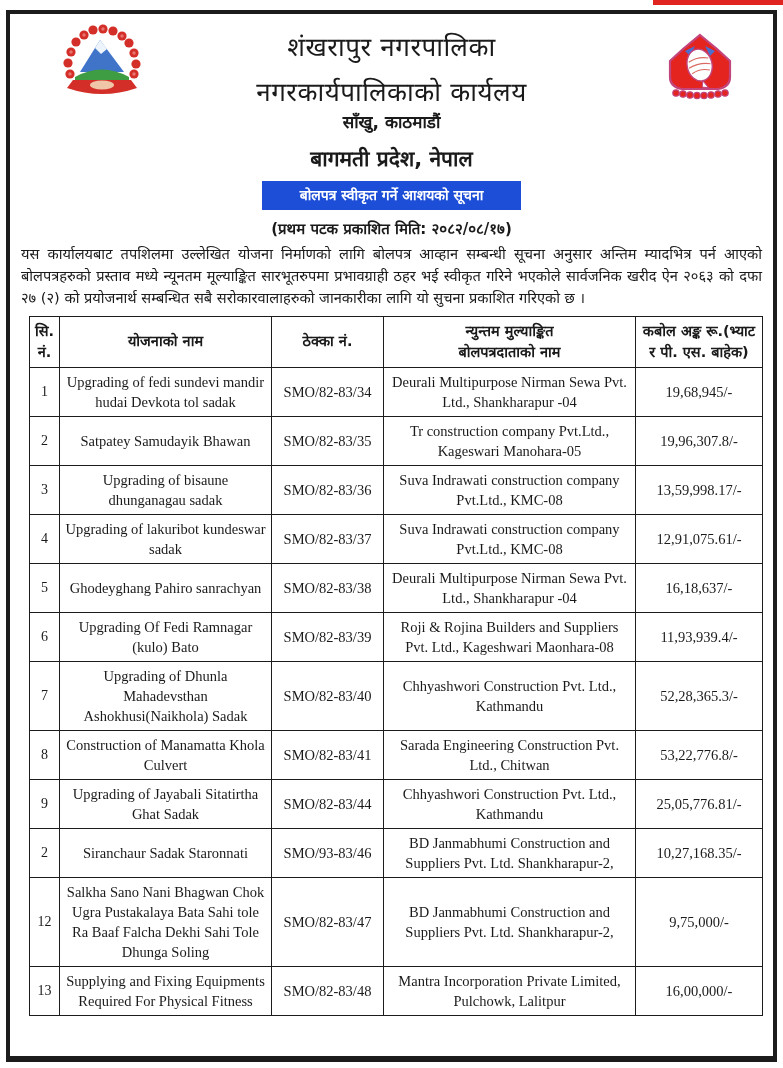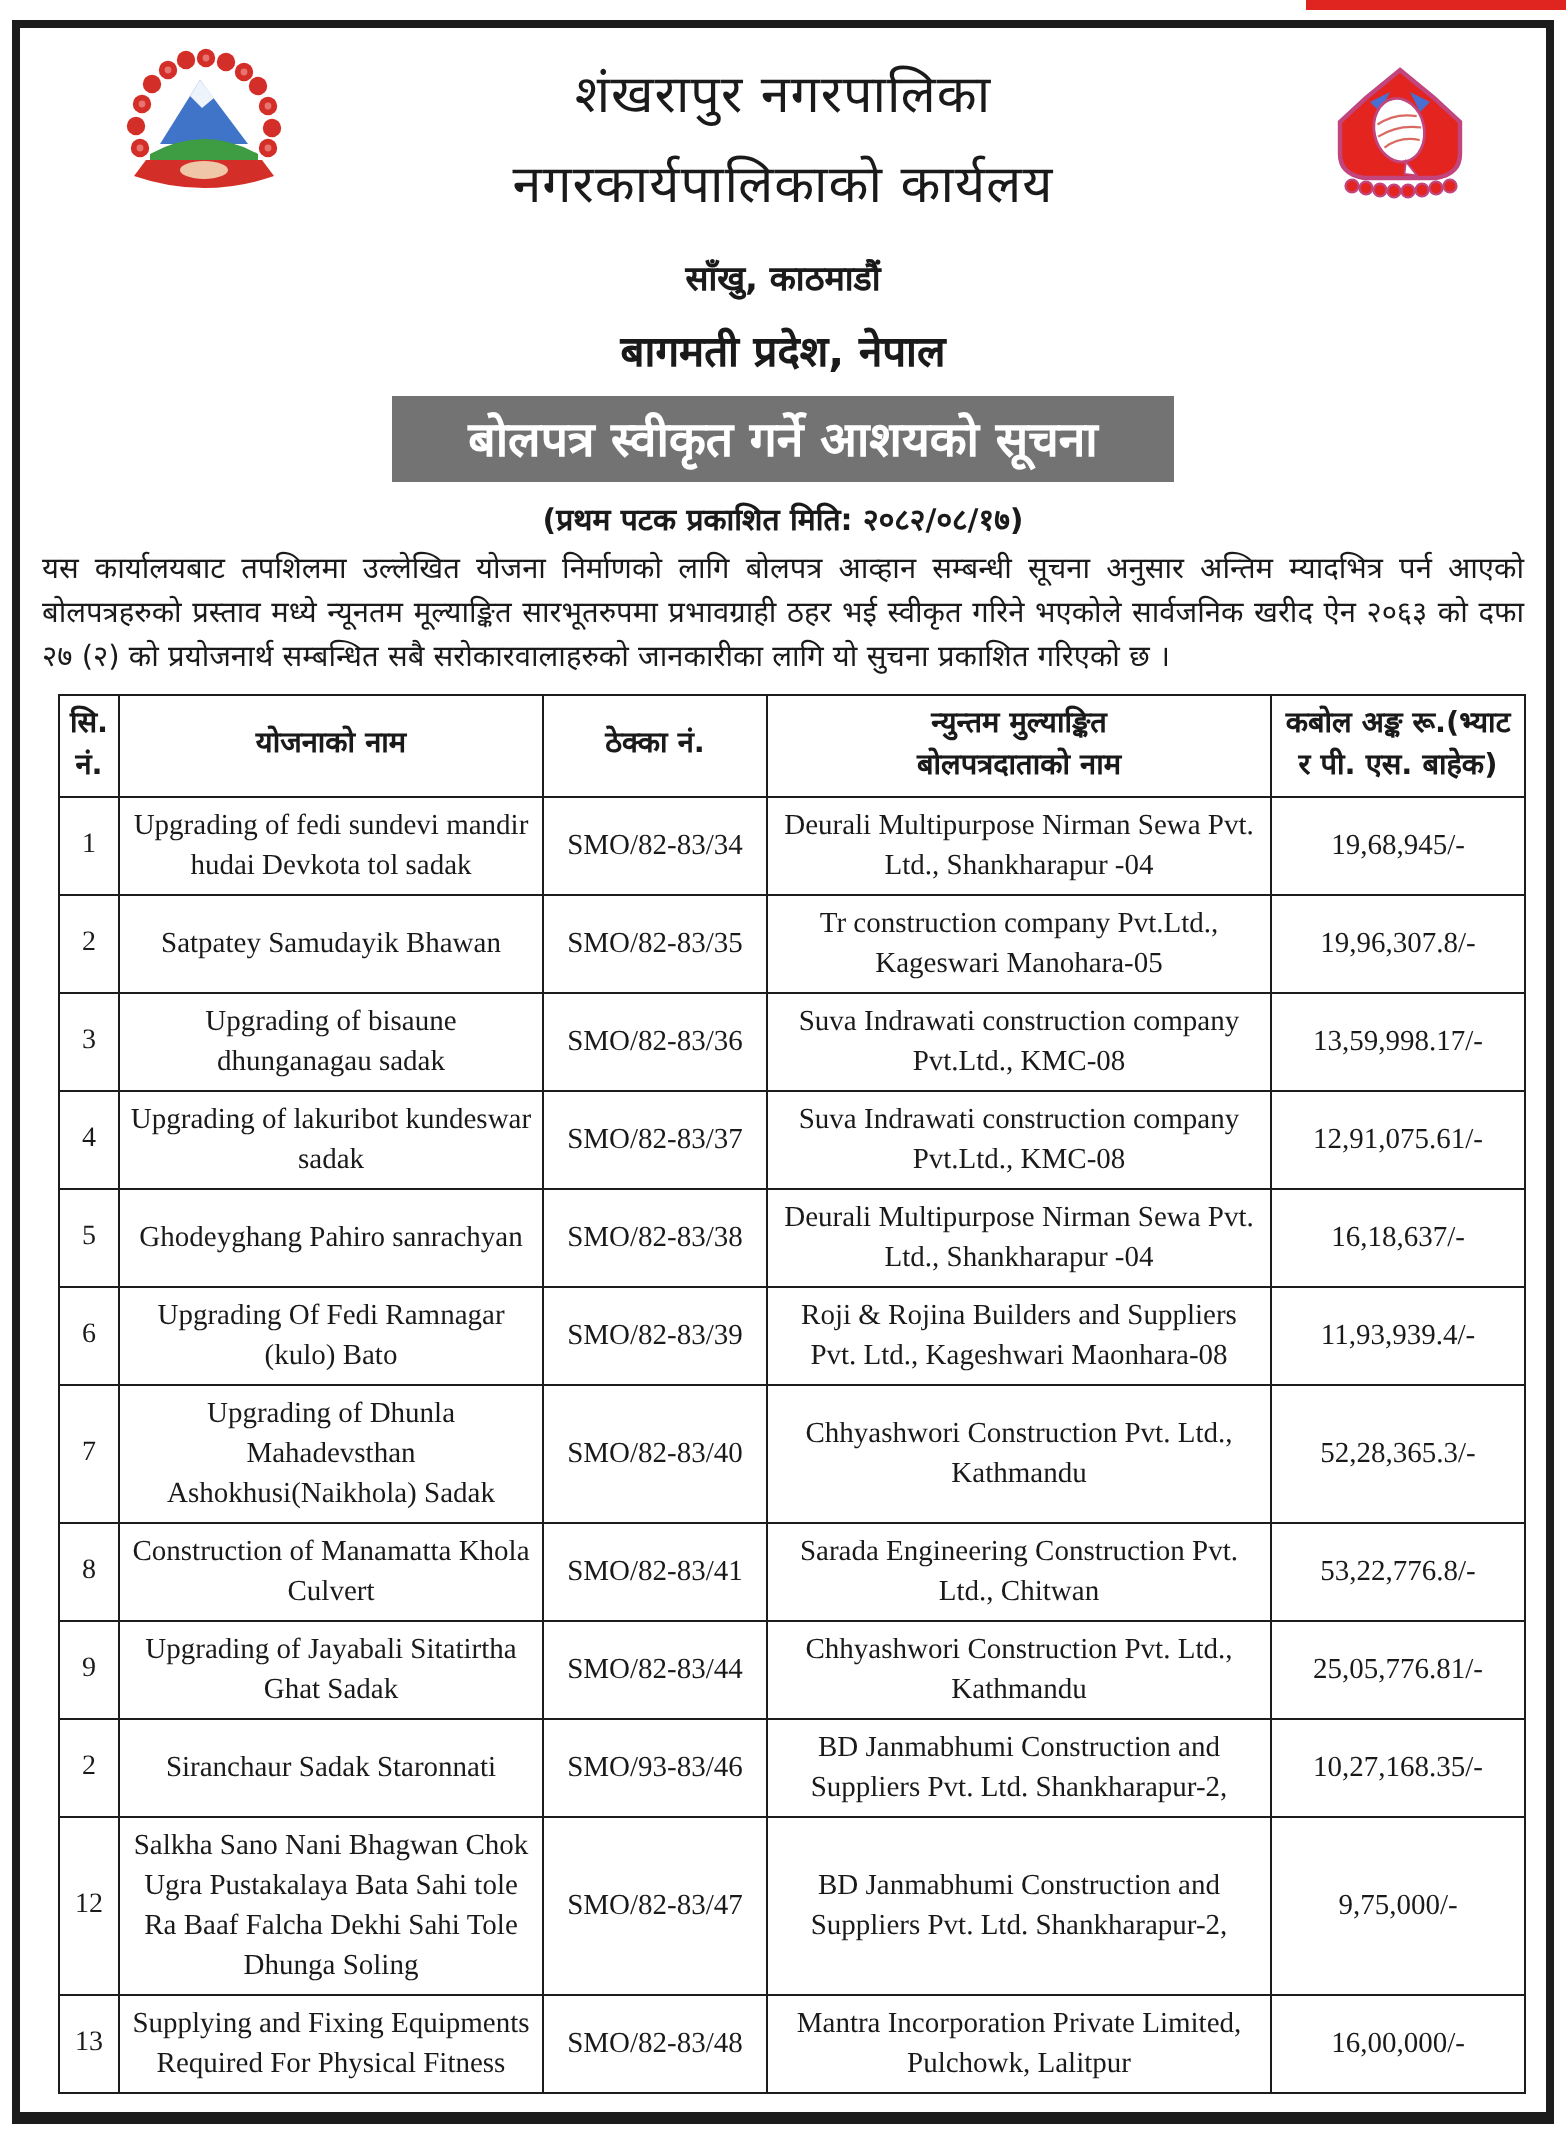--- a/index.html
+++ b/index.html
@@ -19,26 +19,26 @@
     position: absolute; left: 6px; top: 10px; width: 771px; height: 1052px;
     border: 4px solid #1c1c1c; border-bottom-width: 6px;
     background: #ffffff; overflow: hidden; padding: 4px 4px 0 4px;
   }
   
   .hdr { position: relative; text-align: center; }
   .logo-left  { position: absolute; left: 48px;  top: 6px;  width: 80px; height: 80px; }
   .logo-right { position: absolute; right: 26px; top: 14px; width: 86px; height: 74px; }
   .t1 { font-size: 26px; font-weight: normal; padding-top: 10px; letter-spacing: .5px; }
   .t2 { font-size: 26px; font-weight: normal; margin-top: 9px; letter-spacing: .5px; }
-  .t3 { font-size: 17px; font-weight: bold; margin-top: 18px; }
+  .t3 { font-size: 17px; font-weight: bold; margin-top: 1px; }
   .t4 { font-size: 21px; font-weight: bold; margin-top: 11px; }
   .banner-wrap { text-align: center; margin-top: 9px; }
   .banner {
-    display: inline-block; background: #737373; color: #ffffff;
-    font-size: 24px; font-weight: bold; padding: 4px 38px 6px;
+    display: inline-block; background: #1d4ed8; color: #ffffff;
+    font-size: 14px; font-weight: bold; padding: 4px 38px 6px;
   }
   .date-line { font-weight: bold; font-size: 15px; margin-top: 8px; }
   .body-text {
     font-size: 14.6px; line-height: 1.5; text-align: justify;
     margin: 5px 7px 7px 7px; font-weight: 500;
   }
   
   .watermark {
     position: absolute; left: 218px; top: 478px; z-index: 0;
     font-size: 66px; font-weight: bold; white-space: nowrap;

